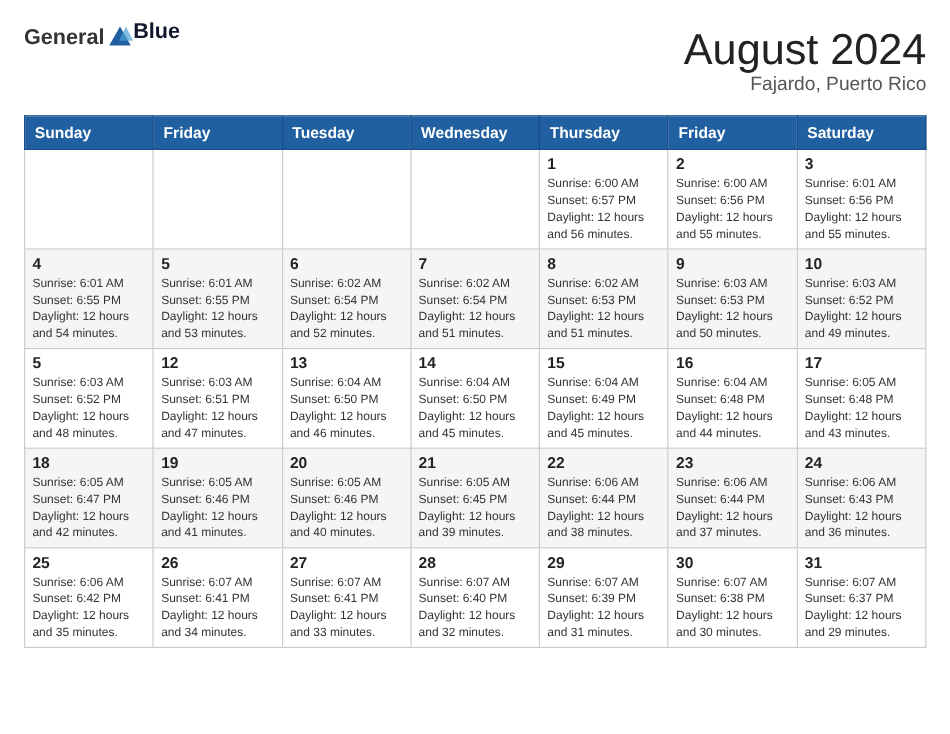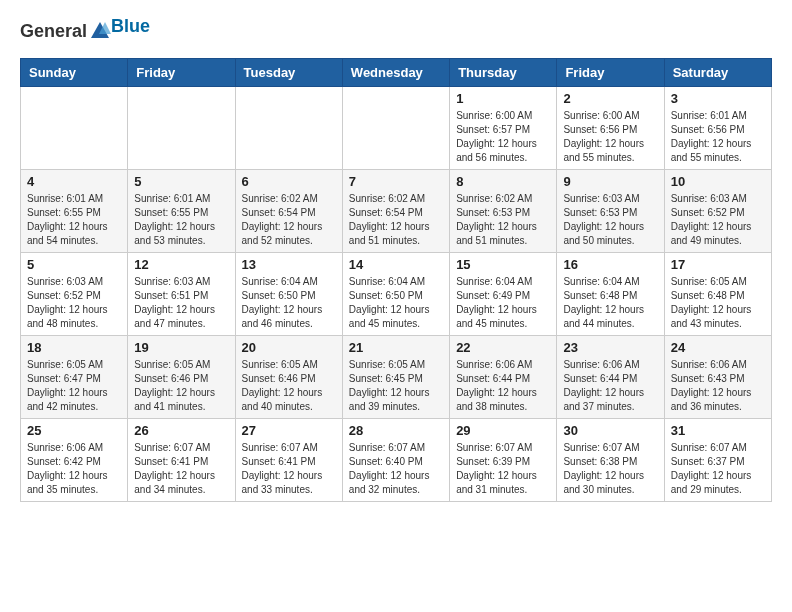--- a/index.html
+++ b/index.html
@@ -21,21 +21,21 @@
       align-items: center;
     }
     .logo-text-general {
       font-size: 18px;
       font-weight: bold;
       color: #333;
     }
     .logo-text-blue {
       font-size: 18px;
       font-weight: bold;
-      color: #0369a1;
+      color: #0f172a;
     }
     .logo-icon {
       width: 22px;
       height: 22px;
       margin-left: 2px;
     }
     .title-block {
       text-align: right;
     }
     .month-year {
@@ -97,20 +97,24 @@
       <div style="display:flex;align-items:center;">
         <span class="logo-text-general">General</span>
         <svg class="logo-icon" viewBox="0 0 22 22">
           <polygon points="11,2 20,18 2,18" fill="#2060a0"></polygon>
           <polygon points="16,2 22,14 10,14" fill="#4a9fd4" opacity="0.7"></polygon>
         </svg>
       </div>
       <span class="logo-text-blue" style="margin-top:-4px;">Blue</span>
     </div>
   </div>
+  <div class="title-block">
+    <div class="month-year">August 2024</div>
+    <div class="location">Fajardo, Puerto Rico</div>
+  </div>
 </div>
 
 <table class="calendar">
   <thead>
     <tr>
     <th>Sunday</th>
         <th>Friday</th>
         <th>Tuesday</th>
         <th>Wednesday</th>
         <th>Thursday</th>

